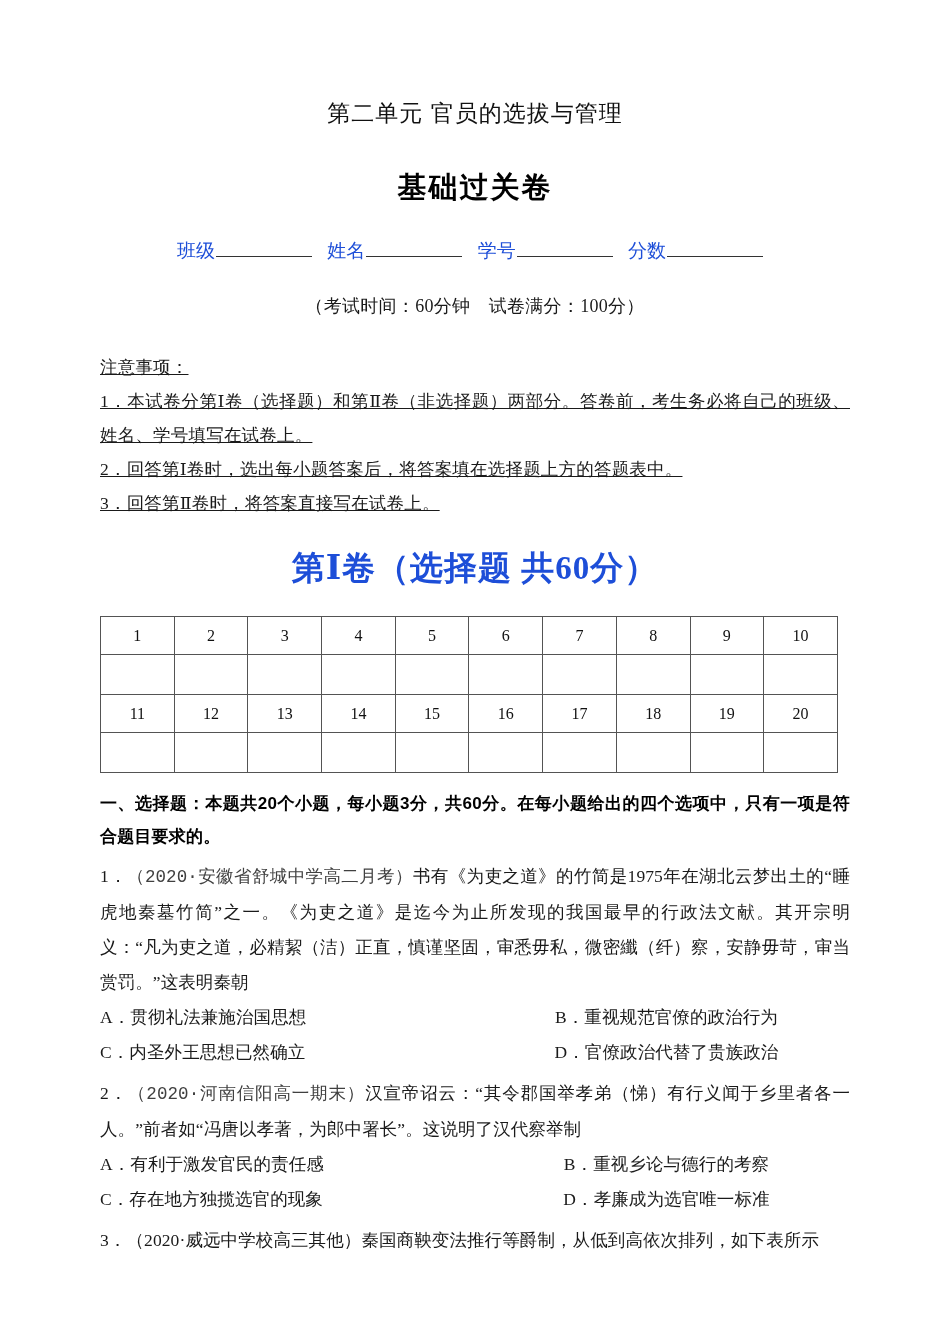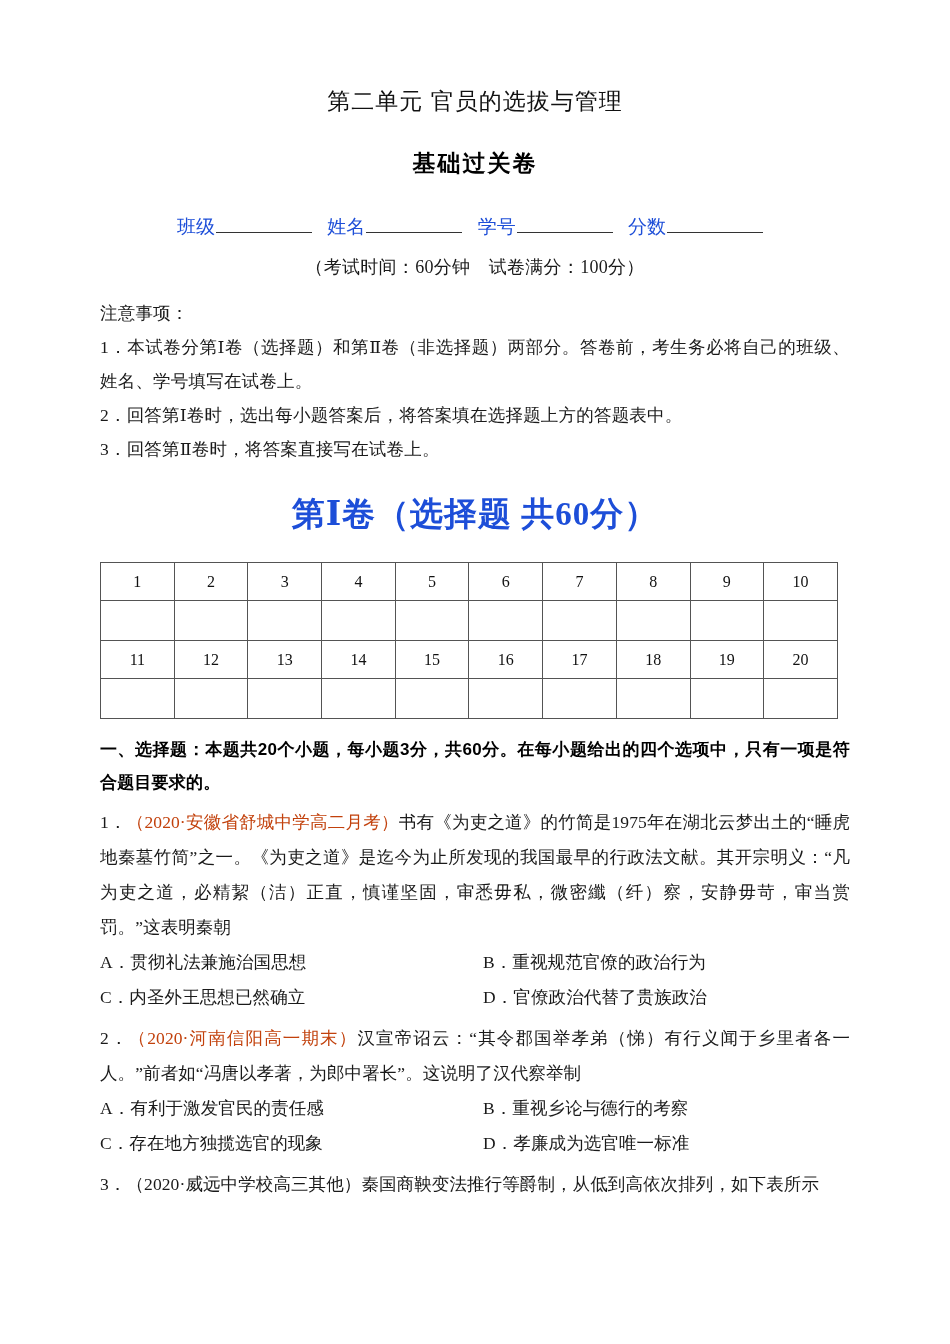--- a/index.html
+++ b/index.html
@@ -24,29 +24,29 @@
     overflow: hidden;
   }
 
   
   .unit-title {
     text-align: center;
     font-family: "Liberation Sans", "DejaVu Sans", sans-serif;
     font-size: 23px;
     font-weight: 400;
     letter-spacing: 1px;
-    margin: 0;
+    margin: 12px;
     padding-top: 84px;
     line-height: 34px;
     color: #111;
   }
   .paper-title {
     text-align: center;
     font-family: "Liberation Sans", "DejaVu Sans", sans-serif;
-    font-size: 23px;
+    font-size: 29px;
     font-weight: 700;
     letter-spacing: 2px;
     margin: 0;
     padding-top: 24px;
     line-height: 42px;
     color: #000;
   }
 
   
   .info-line {
@@ -65,28 +65,29 @@
     border-bottom: 1px solid #333;
     width: 96px;
     height: 15px;
     vertical-align: baseline;
     margin-left: 1px;
   }
   .exam-meta {
     text-align: center;
     font-size: 18px;
     line-height: 30px;
-    margin: 0;
+    margin: 15px;
     padding-top: 10px;
     letter-spacing: .3px;
   }
 
   
   .notice {
     padding-top: 14px;
+    text-decoration: underline;
   }
   .notice p {
     margin: 0;
     font-size: 17.5px;
     line-height: 34px;
     letter-spacing: .2px;
     text-align: justify;
   }
 
   
@@ -133,35 +134,35 @@
 
   
   .question { padding-top: 6px; }
   .q-stem {
     margin: 0;
     font-size: 17.5px;
     line-height: 35px;
     text-align: justify;
     letter-spacing: .1px;
   }
-  .src { color: #c2410c; }
+  .src { color: #404040; font-family: Liberation Mono, monospace; }
   .options {
     display: flex;
     flex-wrap: wrap;
     margin: 0;
     padding: 0;
   }
   .options .opt {
     width: 50%;
     box-sizing: border-box;
     font-size: 17.5px;
     line-height: 35px;
     letter-spacing: .1px;
   }
-  .options .opt.right { padding-left: 8px; }
+  .options .opt.right { padding-left: 8px; text-align: center; }
 </style>
 </head>
 <body>
 
 <div class="page">
 
   <h1 class="unit-title">第二单元 官员的选拔与管理</h1>
   <h2 class="paper-title">基础过关卷</h2>
 
   <div class="info-line">

